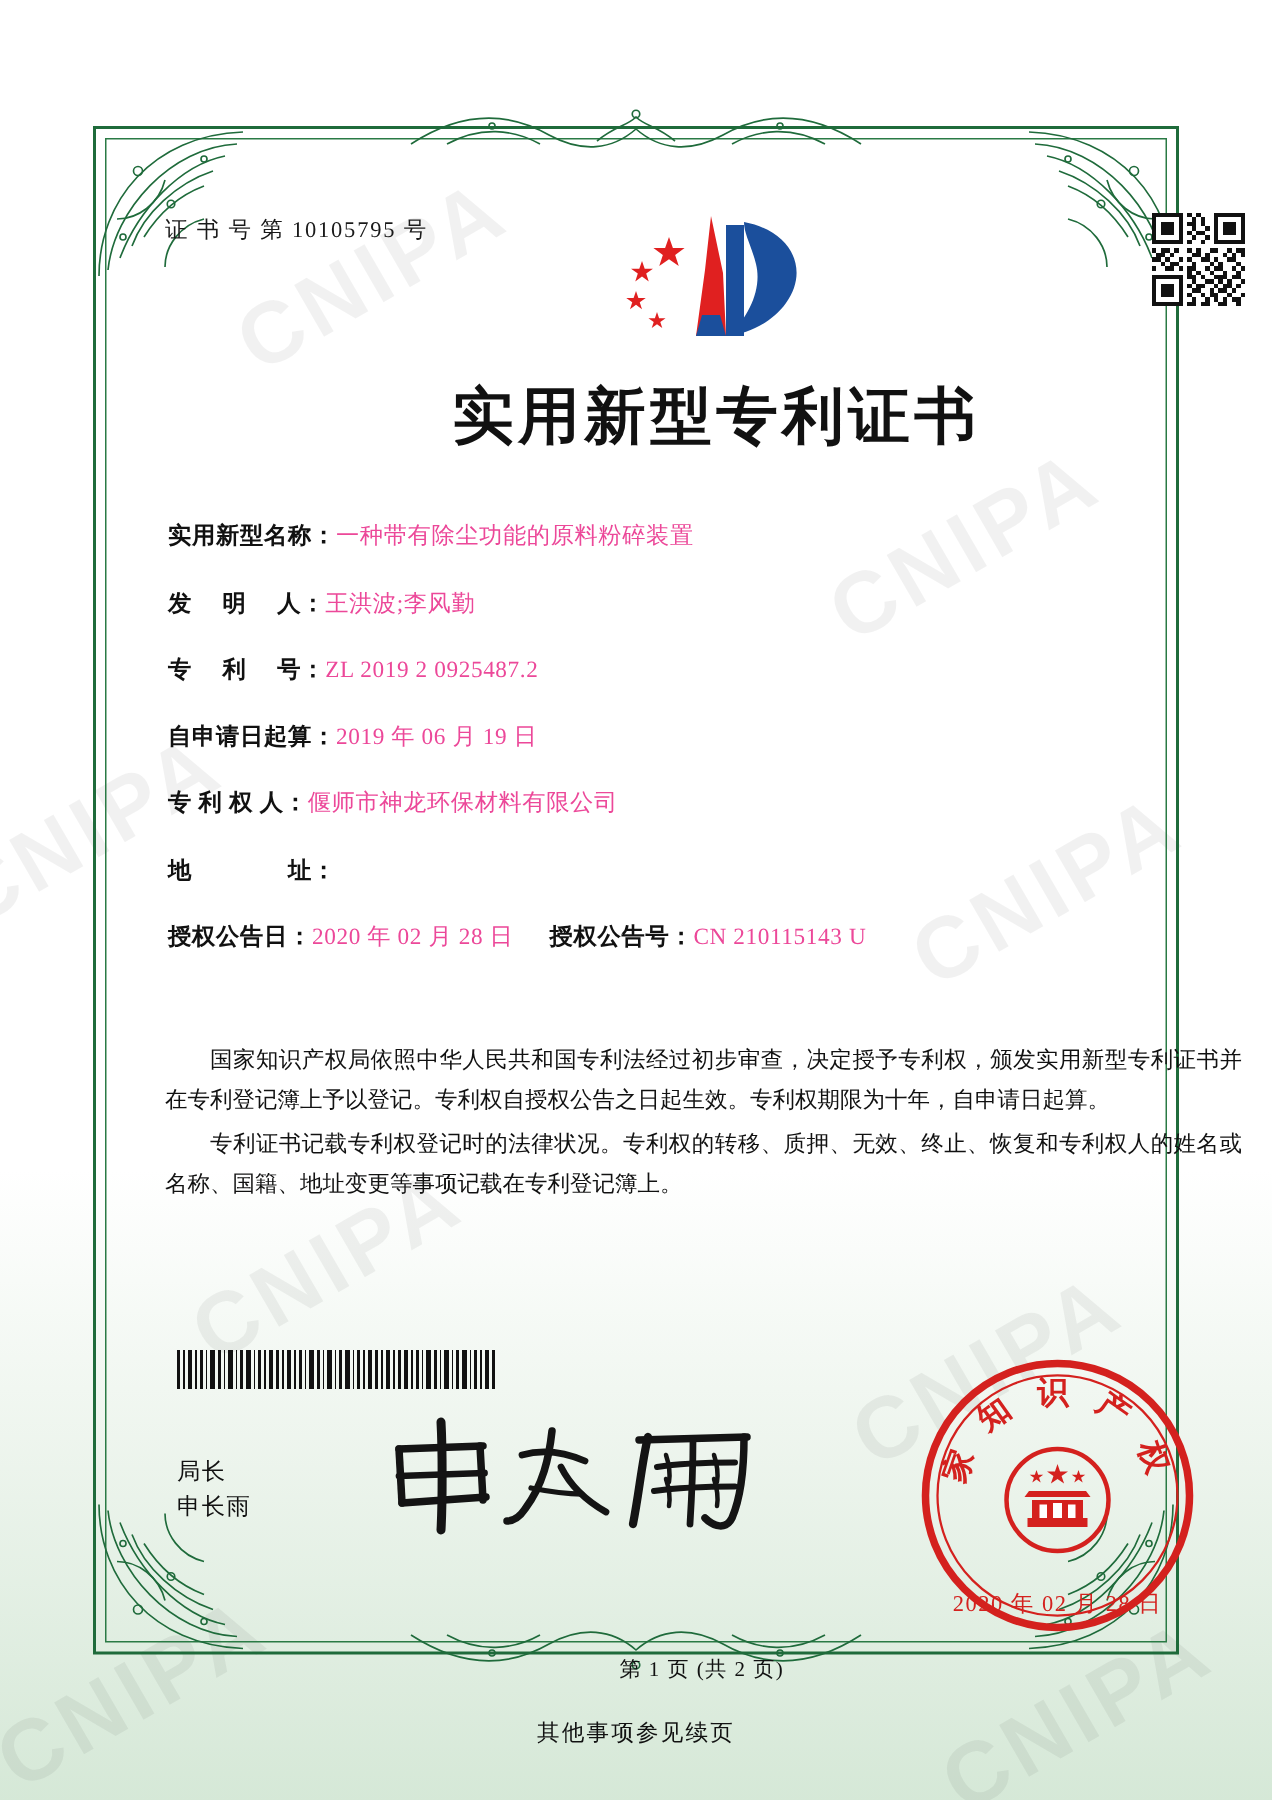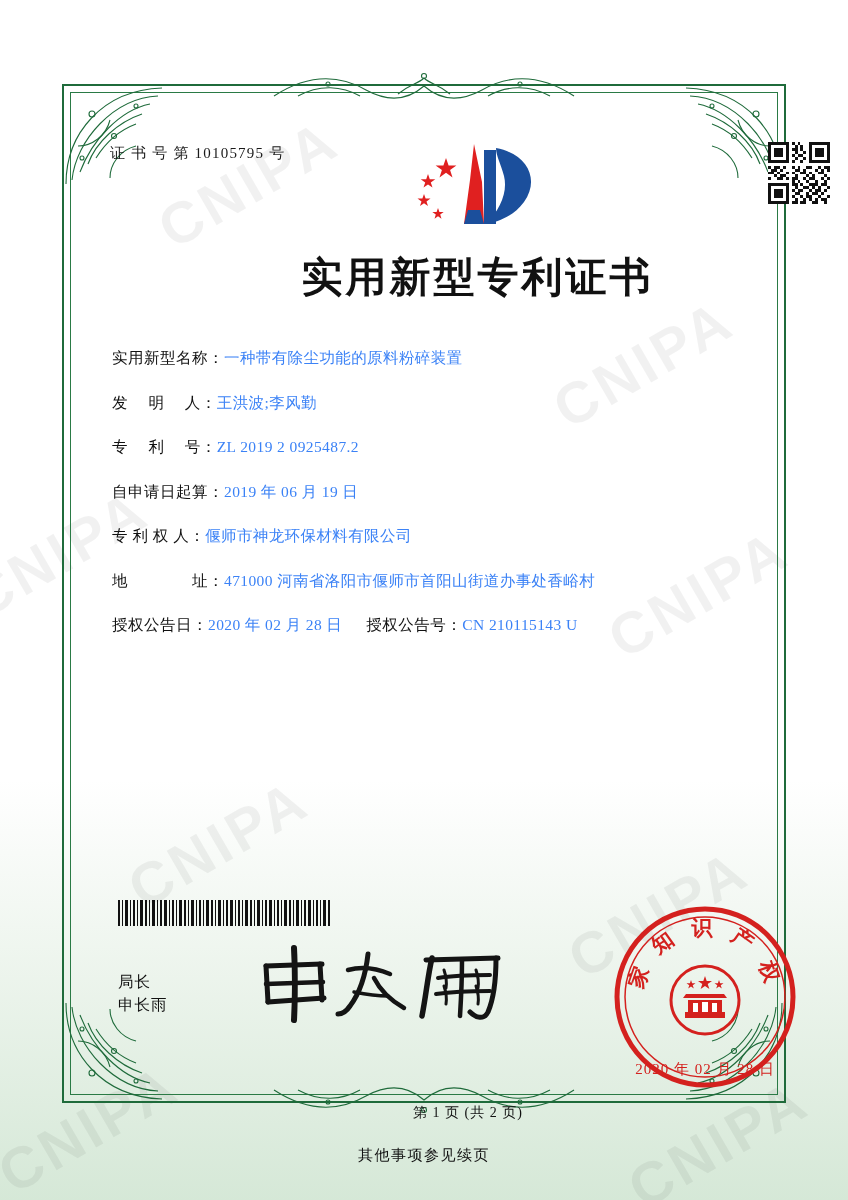--- a/index.html
+++ b/index.html
@@ -131,23 +131,24 @@
   }
   .field-row {
     display: flex;
     align-items: baseline;
     margin-bottom: 29px;
   }
   .field-label {
     white-space: pre;
     color: #111;
     letter-spacing: 0.5px;
+    font-weight: bold;
   }
   .field-value {
-    color: #3b82f6;
+    color: #ec4899;
     letter-spacing: 0.4px;
   }
   .field-row.two-col {
     margin-bottom: 0;
   }
   .second-label {
     margin-left: 24px;
     white-space: pre;
   }
 
@@ -470,30 +471,33 @@
       <div class="field-row">
         <span class="field-label">自申请日起算：</span>
         <span class="field-value">2019 年 06 月 19 日</span>
       </div>
       <div class="field-row">
         <span class="field-label">专 利 权 人：</span>
         <span class="field-value">偃师市神龙环保材料有限公司</span>
       </div>
       <div class="field-row">
         <span class="field-label">地　　　　址：</span>
-        <span class="field-value">471000 河南省洛阳市偃师市首阳山街道办事处香峪村</span>
       </div>
       <div class="field-row two-col">
         <span class="field-label">授权公告日：</span>
         <span class="field-value">2020 年 02 月 28 日</span>
         <span class="field-label second-label">授权公告号：</span>
         <span class="field-value">CN 210115143 U</span>
       </div>
     </div>
 
+    <div class="paragraphs">
+      <p>国家知识产权局依照中华人民共和国专利法经过初步审查，决定授予专利权，颁发实用新型专利证书并在专利登记簿上予以登记。专利权自授权公告之日起生效。专利权期限为十年，自申请日起算。</p>
+      <p>专利证书记载专利权登记时的法律状况。专利权的转移、质押、无效、终止、恢复和专利权人的姓名或名称、国籍、地址变更等事项记载在专利登记簿上。</p>
+    </div>
 
     <svg class="barcode" viewBox="0 0 215 26" shape-rendering="crispEdges">
       <g fill="#111">
         <rect x="0" y="0" width="2" height="26"></rect>
           <rect x="4" y="0" width="1" height="26"></rect>
         <rect x="7" y="0" width="3" height="26"></rect>
           <rect x="12" y="0" width="1" height="26"></rect>
         <rect x="15" y="0" width="2" height="26"></rect>
           <rect x="19" y="0" width="1" height="26"></rect>
         <rect x="22" y="0" width="3" height="26"></rect>

